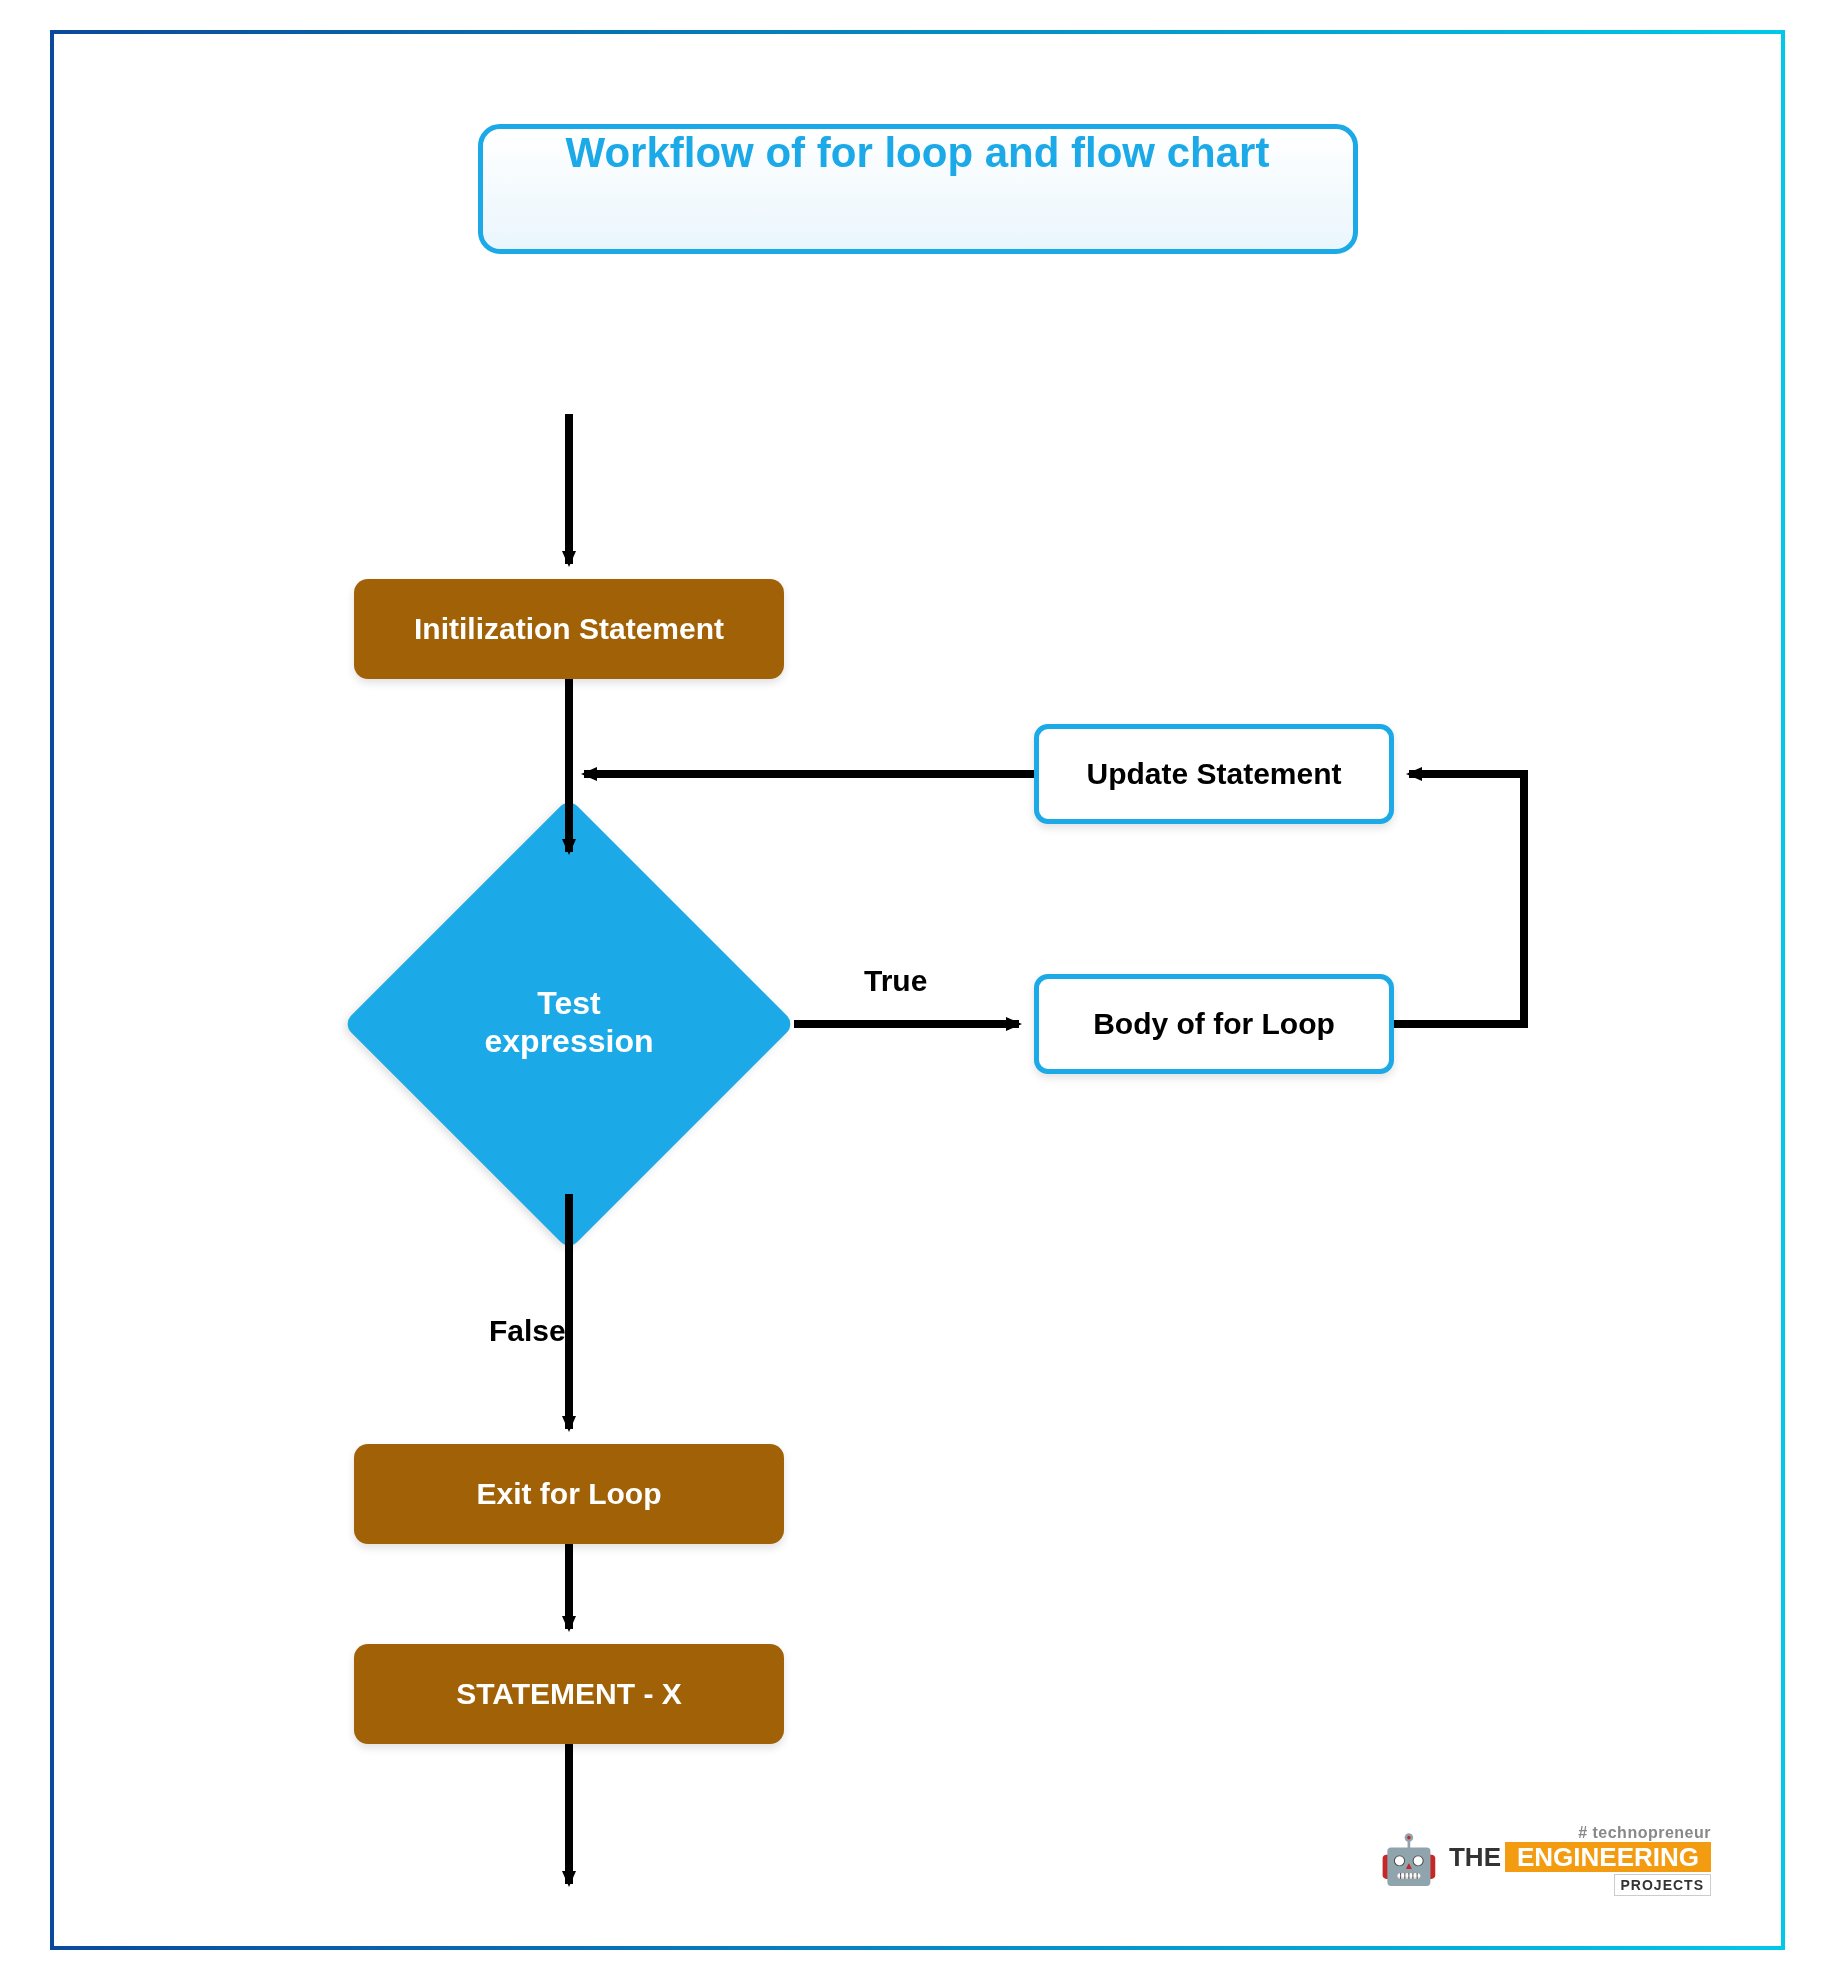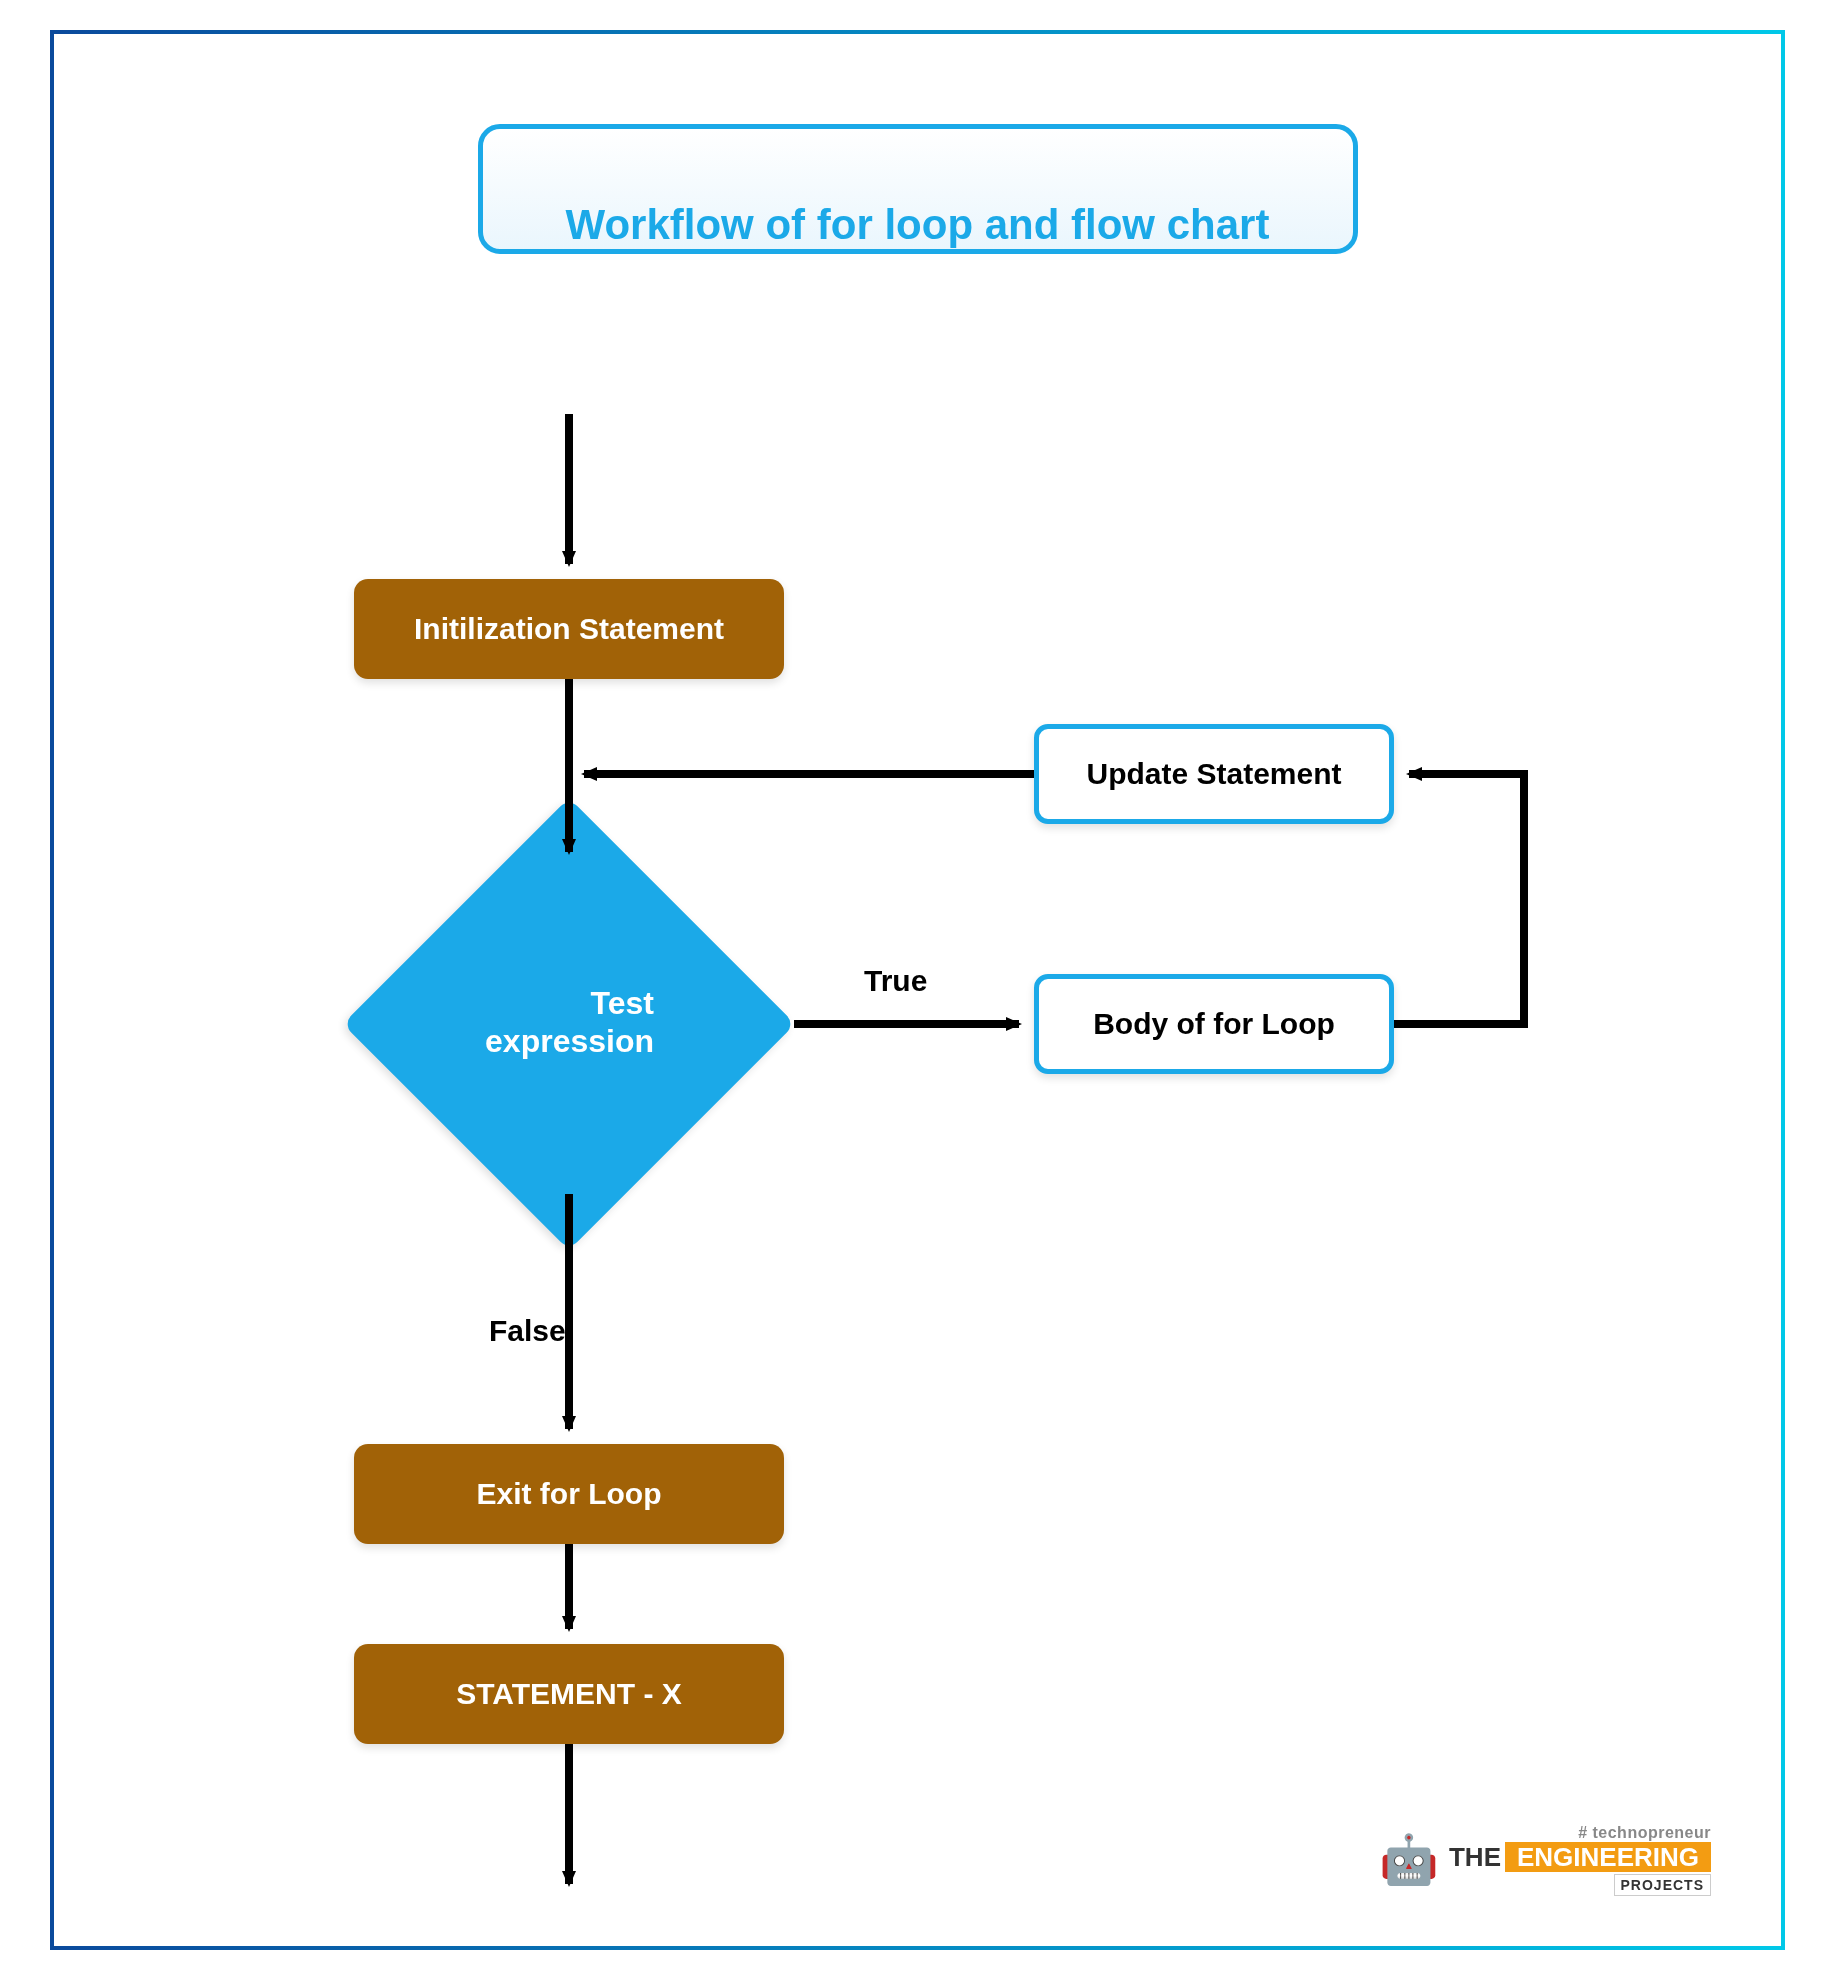--- a/index.html
+++ b/index.html
@@ -25,21 +25,21 @@
     position: absolute;
     top: 90px;
     left: 50%;
     transform: translateX(-50%);
     width: 880px;
     height: 130px;
     border: 5px solid #1ba9e8;
     border-radius: 22px;
     background: linear-gradient(#fff, #eaf6fd);
     display: flex;
-    align-items: flex-end;
+    align-items: flex-start;
     justify-content: center;
     color: #1ba9e8;
     font-size: 42px;
     font-weight: 700;
   }
   .node-rect {
     position: absolute;
     background: #a16207;
     color: #fff;
     border-radius: 14px;
@@ -74,21 +74,21 @@
     transform: rotate(45deg);
     background: #1ba9e8;
     border-radius: 12px;
     box-shadow: 0 4px 8px rgba(0,0,0,0.12);
   }
   .diamond-label {
     position: absolute;
     color: #fff;
     font-size: 32px;
     font-weight: 600;
-    text-align: right;
+    text-align: center;
     line-height: 1.2;
     pointer-events: none;
   }
   .edge-label {
     position: absolute;
     color: #000;
     font-size: 30px;
     font-weight: 700;
   }
   svg.arrows {

